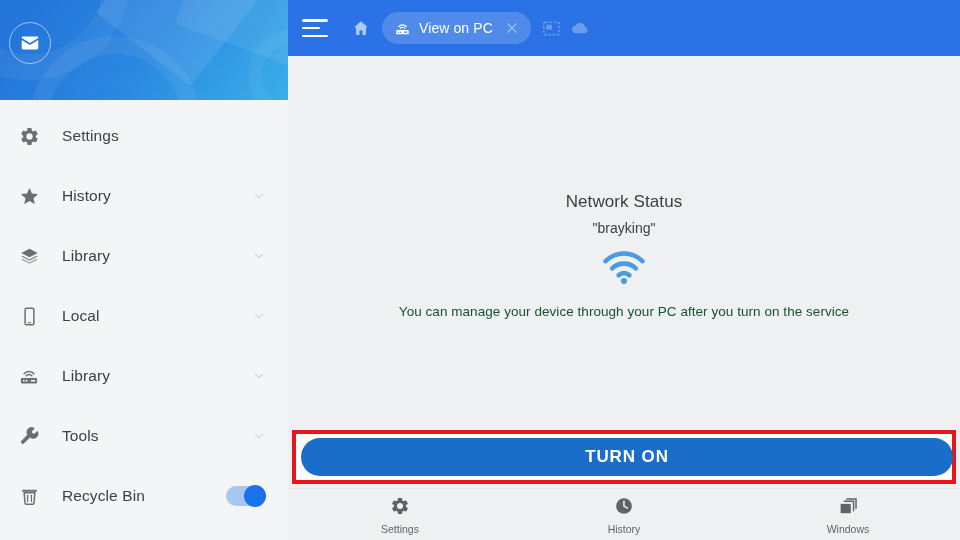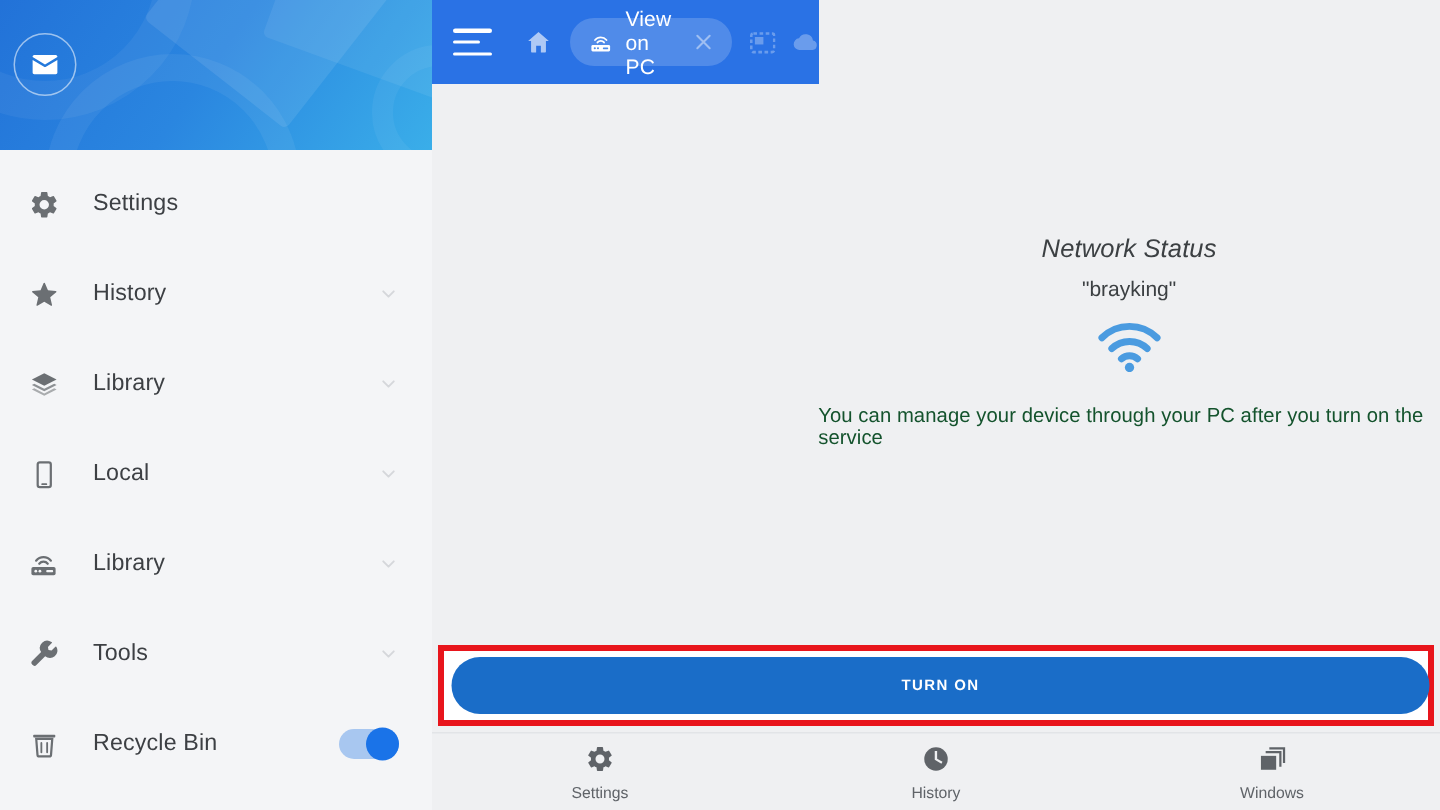--- a/index.html
+++ b/index.html
@@ -71,21 +71,21 @@
     width: 40px; height: 20px; border-radius: 10px;
     background: #a8c7f0; position: relative; flex: 0 0 40px;
   }
   .toggle .knob {
     position: absolute; right: 0; top: -1px;
     width: 22px; height: 22px; border-radius: 50%;
     background: #1a73e8;
   }
 
   
-  #pane { flex: 1 1 auto; height: 524px; display: flex; flex-direction: row; background: #eff0f2; }
+  #pane { flex: 1 1 auto; height: 524px; display: flex; flex-direction: column; background: #eff0f2; }
 
   #toolbar {
     height: 56px; flex: 0 0 56px;
     background: #2a72e5;
     display: flex; align-items: center;
     padding-left: 14px;
   }
   #hamburger { width: 28px; height: 22px; display:flex; flex-direction: column; justify-content: space-between; padding: 2px 0; }
   #hamburger i { display:block; height: 2.5px; background:#fff; border-radius: 2px; }
   #hamburger i:nth-child(1) { width: 26px; }
@@ -109,38 +109,38 @@
   #capture-icon { margin-left: 12px; opacity: .30; }
   #cloud-icon  { margin-left: 10px; opacity: .30; }
 
   
   #content {
     flex: 1 1 auto;
     display: flex; flex-direction: column;
     align-items: center; justify-content: center;
     padding-bottom: 70px;
   }
-  #status-title { font-size: 17px; color: #3c4043; letter-spacing: .1px; font-style: italic; }
+  #status-title { font-size: 17px; color: #3c4043; letter-spacing: .1px; }
   #status-ssid  { font-size: 14px; color: #3c4043; margin-top: 8px; }
   #wifi-icon    { margin-top: 14px; color: #4a9be0; }
   #status-desc  { font-size: 13.5px; color: #14532d; margin-top: 16px; letter-spacing: .05px; }
 
   
   #action-wrap {
     position: absolute; left: 292px; top: 430px;
     width: 664px; height: 54px;
     border: 4px solid #e8151c;
     background: #ffffff;
   }
   #turn-on-button {
     position: absolute; left: 5px; top: 4px;
     width: 652px; height: 38px;
     background: #1a6dc8;
     border: none; border-radius: 19px;
-    color: #ffffff; font-size: 10px; font-weight: bold;
+    color: #ffffff; font-size: 17px; font-weight: bold;
     letter-spacing: .9px;
     font-family: "Liberation Sans", sans-serif;
   }
 
   
   #bottom-nav {
     position: absolute; left: 288px; bottom: 0;
     width: 672px; height: 52px;
     background: #eff0f2;
     border-top: 1px solid #e2e4e7;

